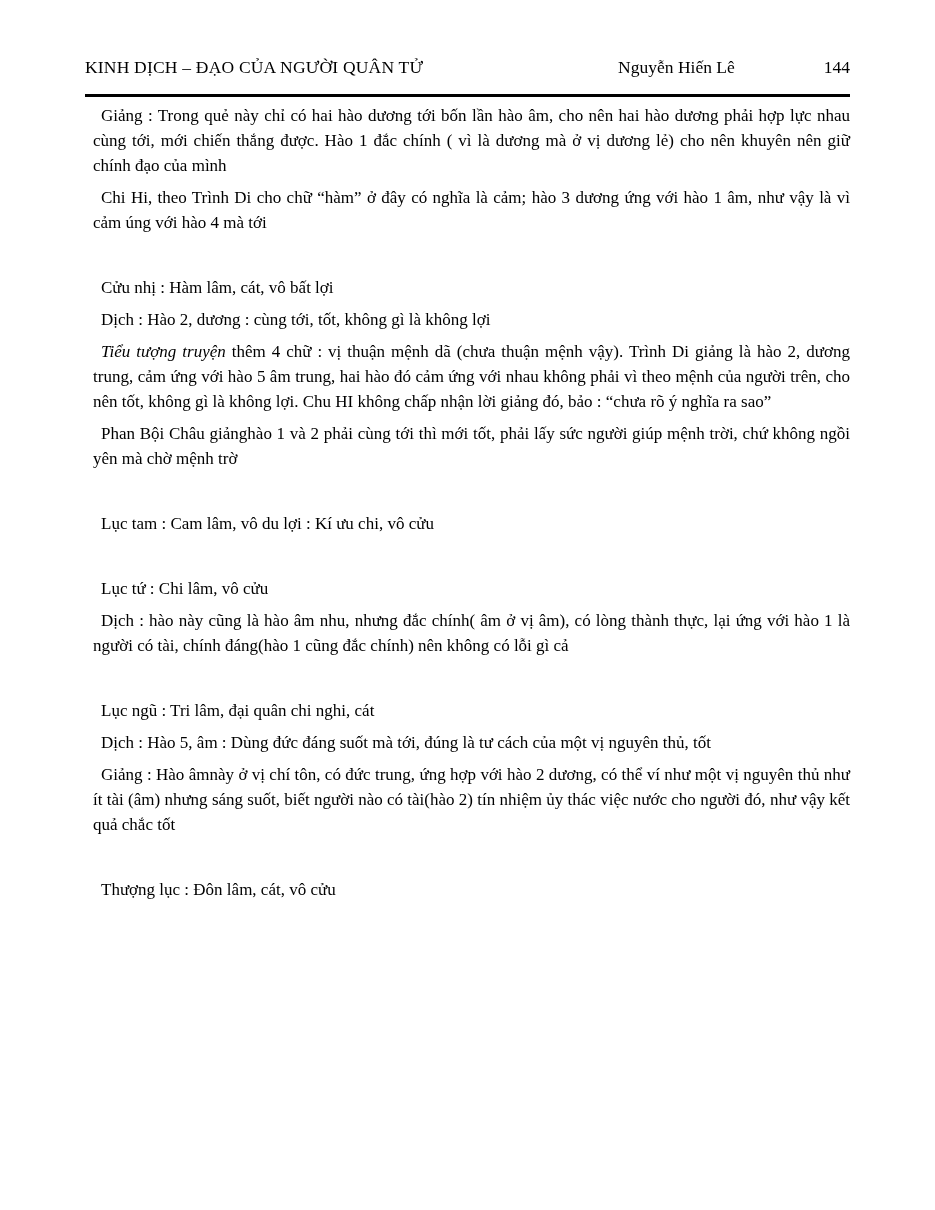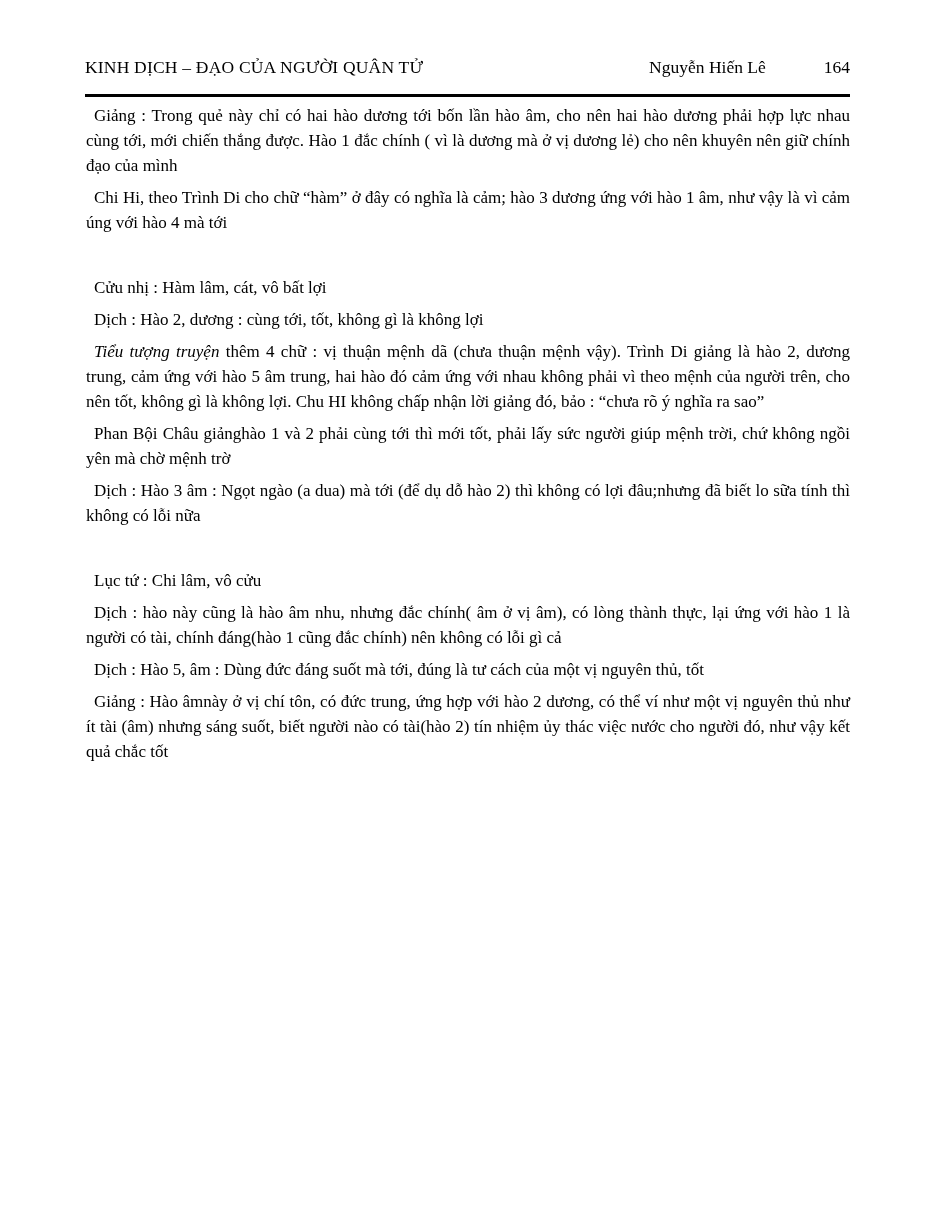--- a/index.html
+++ b/index.html
@@ -28,32 +28,32 @@
     font-size: 17.5px;
     line-height: 22px;
     white-space: nowrap;
   }
   .header .left {
     letter-spacing: 0.2px;
   }
   .header .right {
     display: flex;
     align-items: baseline;
-    gap: 58px;
+    gap: 89px;
   }
   .rule {
     border: none;
     border-top: 3px solid #000000;
     margin: 16px 0 0 0;
   }
   main {
     margin-top: 6px;
   }
   p.para {
-    margin: 7px 0 0 1px;
+    margin: 7px 0 0 8px;
     font-size: 17px;
     line-height: 25px;
     text-align: justify;
     text-indent: 8px;
   }
   p.para.first {
     margin-top: 3px;
   }
   p.para.sect {
     margin-top: 40px;
@@ -68,38 +68,40 @@
 </style>
 </head>
 <body>
 
 <div class="page">
 
   <div class="header">
     <span class="left">KINH DỊCH – ĐẠO CỦA NGƯỜI QUÂN TỬ</span>
     <span class="right">
       <span>Nguyễn Hiến Lê</span>
-      <span>164</span>
+      <span>144</span>
     </span>
   </div>
 
   <hr class="rule">
 
   <main>
     <p class="para first">Giảng : Trong quẻ này chỉ có hai hào dương tới bốn lần hào âm, cho nên hai hào dương phải hợp lực nhau cùng tới, mới chiến thắng được. Hào 1 đắc chính ( vì là dương mà ở vị dương lẻ) cho nên khuyên nên giữ chính đạo của mình</p>
     <p class="para">Chi Hi, theo Trình Di cho chữ “hàm” ở đây có nghĩa là cảm; hào 3 dương ứng với hào 1 âm, như vậy là vì cảm úng với hào 4 mà tới</p>
 
     <p class="para sect">Cửu nhị : Hàm lâm, cát, vô bất lợi</p>
     <p class="para bold">Dịch : Hào 2, dương : cùng tới, tốt, không gì là không lợi</p>
     <p class="para"><em class="lead">Tiểu tượng truyện</em><span> thêm 4 chữ : vị thuận mệnh dã (chưa thuận mệnh vậy). Trình Di giảng là hào 2, dương trung, cảm ứng với hào 5 âm trung, hai hào đó cảm ứng với nhau không phải vì theo mệnh của người trên, cho nên tốt, không gì là không lợi. Chu HI không chấp nhận lời giảng đó, bảo : “chưa rõ ý nghĩa ra sao”</span></p>
     <p class="para">Phan Bội Châu giảnghào 1 và 2 phải cùng tới thì mới tốt, phải lấy sức người giúp mệnh trời, chứ không ngồi yên mà chờ mệnh trờ</p>
 
-    <p class="para">Dịch : Hào 3 âm : Ngọt ngào (a dua) mà tới (để dụ dỗ hào 2) thì không có lợi đâu;nhưng đã biết lo sữa tính thì không có lỗi nữa</p>
+    <p class="para sect">Lục tam : Cam lâm, vô du lợi : Kí ưu chi, vô cửu</p>
 
     <p class="para sect">Lục tứ : Chi lâm, vô cửu</p>
     <p class="para">Dịch : hào này cũng là hào âm nhu, nhưng đắc chính( âm ở vị âm), có lòng thành thực, lại ứng với hào 1 là người có tài, chính đáng(hào 1 cũng đắc chính) nên không có lỗi gì cả</p>
 
+    <p class="para sect">Lục ngũ : Tri lâm, đại quân chi nghi, cát</p>
     <p class="para bold">Dịch : Hào 5, âm : Dùng đức đáng suốt mà tới, đúng là tư cách của một vị nguyên thủ, tốt</p>
     <p class="para">Giảng : Hào âmnày ở vị chí tôn, có đức trung, ứng hợp với hào 2 dương, có thể ví như một vị nguyên thủ như  ít tài (âm) nhưng sáng suốt, biết người nào có tài(hào 2) tín nhiệm ủy thác việc nước cho người đó, như vậy kết quả chắc tốt</p>
 
+    <p class="para sect">Thượng lục : Đôn lâm, cát, vô cửu</p>
   </main>
 
 </div>
 
 </body></html>

